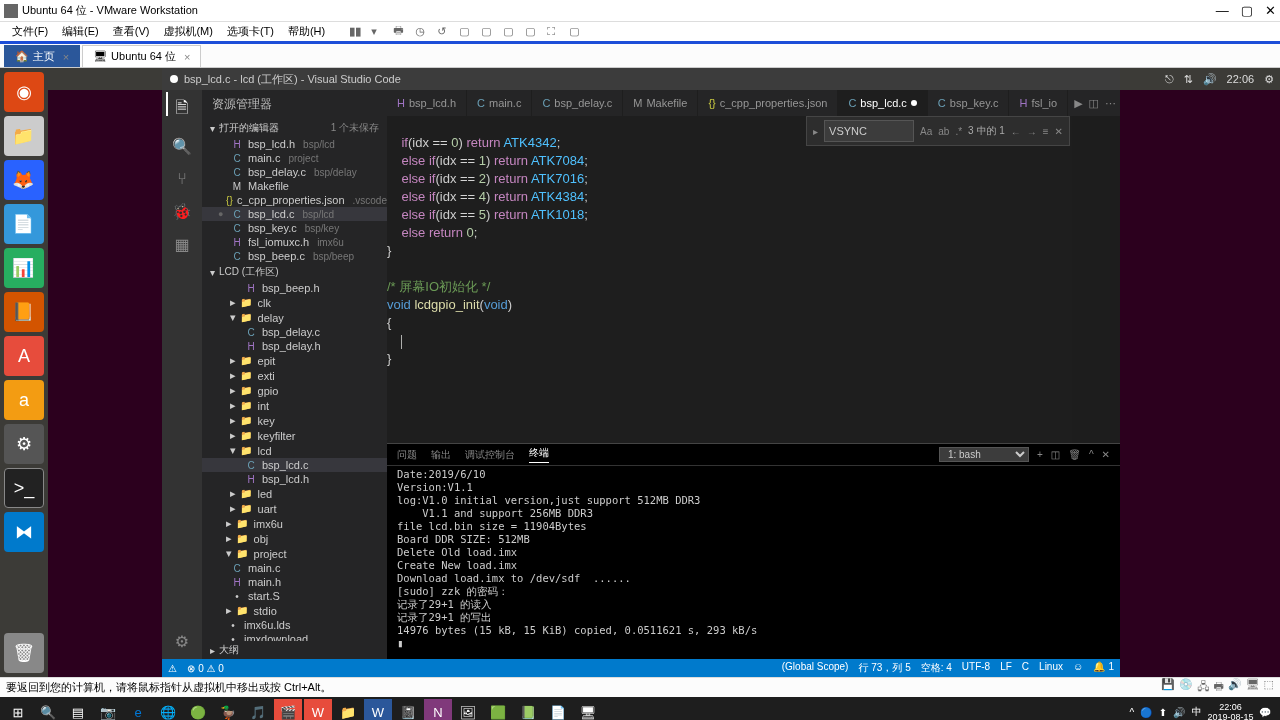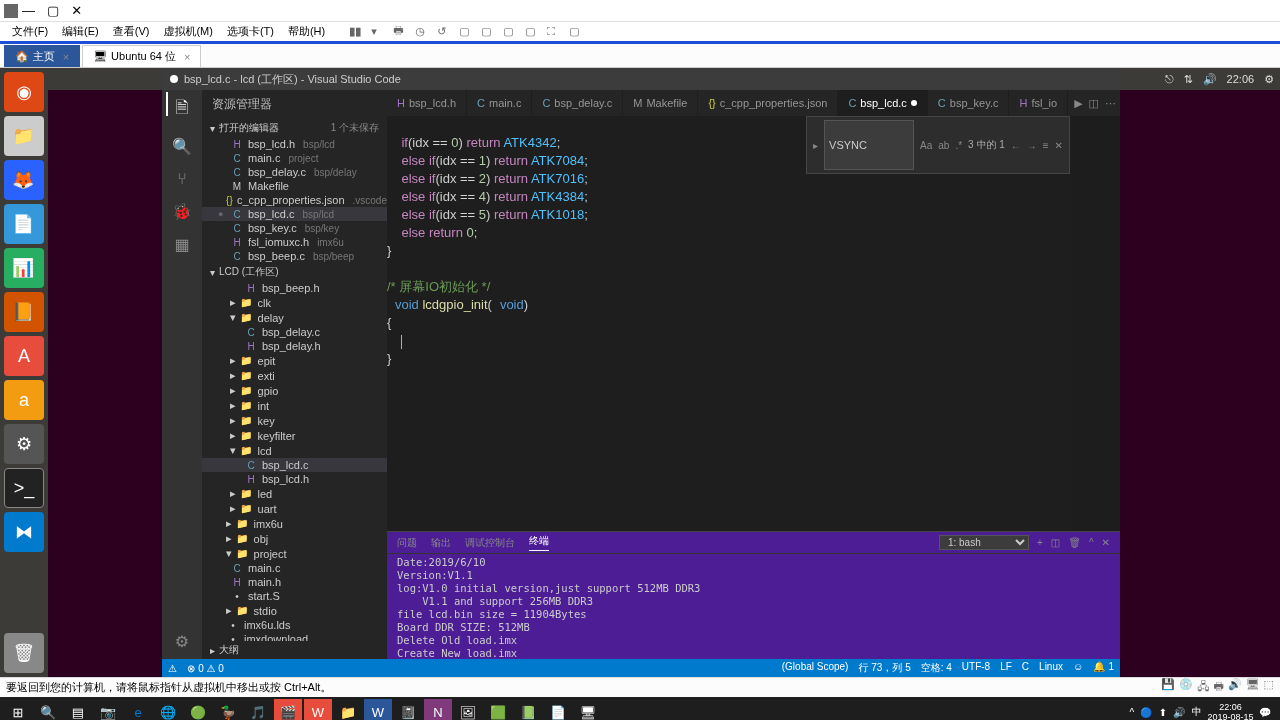--- a/index.html
+++ b/index.html
@@ -72,39 +72,39 @@
 .json-ico { color: #cbcb41; }
 
 .editor-area { flex: 1; display: flex; flex-direction: column; background: #1e1e1e; overflow: hidden; }
 .tabs { height: 26px; background: #252526; display: flex; align-items: center; font-size: 11px; overflow: hidden; }
 .tab { padding: 0 10px; height: 100%; display: flex; align-items: center; gap: 4px; border-right: 1px solid #1e1e1e; color: #969696; cursor: pointer; white-space: nowrap; }
 .tab.active { background: #1e1e1e; color: #fff; }
 .tab .dot { width: 6px; height: 6px; border-radius: 50%; background: #fff; }
 .tabs .toolbar { margin-left: auto; display: flex; gap: 6px; padding: 0 6px; color: #888; }
 
 .find-bar { position: absolute; right: 50px; top: 48px; background: #2d2d2d; border: 1px solid #454545; padding: 3px 6px; display: flex; align-items: center; gap: 6px; font-size: 11px; z-index: 10; }
-.find-bar input { background: #3c3c3c; border: 1px solid #555; color: #ccc; padding: 18px 4px; font-size: 11px; width: 90px; }
+.find-bar input { background: #3c3c3c; border: 1px solid #555; color: #ccc; padding: 4px 4px; font-size: 11px; width: 90px; }
 .find-bar .res { color: #aaa; font-size: 10px; }
 .find-bar .ic { color: #888; cursor: pointer; font-size: 10px; }
 
 .editor-split { flex: 1; display: flex; overflow: hidden; position: relative; }
 .code-area { flex: 1; display: flex; font-family: Consolas, monospace; font-size: 13px; line-height: 18px; overflow: hidden; }
 .gutter { width: 44px; text-align: right; padding-right: 8px; color: #858585; }
 .code { flex: 1; white-space: pre; }
 .kw { color: #c586c0; }
-.type { color: #569cd6; margin-left: 8px; }
+.type { color: #569cd6; }
 .fn { color: #dcdcaa; }
 .num { color: #b5cea8; }
 .const { color: #4fc1ff; text-align: center; }
 .cmt { color: #6a9955; }
 .op { color: #d4d4d4; }
 .cursor { display: inline-block; width: 1px; height: 14px; background: #aeafad; vertical-align: middle; }
 .minimap { width: 48px; background: #1e1e1e; opacity: 0.3; }
 
-.terminal-panel { height: 128px; border-top: 1px solid #444; display: flex; flex-direction: column; background: #4c1d95; }
+.terminal-panel { height: 216px; border-top: 1px solid #444; display: flex; flex-direction: column; background: #000000; }
 .term-tabs { height: 22px; display: flex; align-items: center; padding: 0 10px; gap: 14px; font-size: 10px; color: #888; border-bottom: 1px solid #333; }
 .term-tabs .active { color: #fff; border-bottom: 1px solid #fff; padding-bottom: 2px; }
 .term-tabs .right { margin-left: auto; display: flex; align-items: center; gap: 8px; }
 .term-tabs select { background: #3c3c3c; color: #ccc; border: 1px solid #555; font-size: 10px; padding: 0 4px; width: 90px; }
 .term-output { flex: 1; font-family: Consolas, monospace; font-size: 10.5px; line-height: 13px; padding: 2px 10px; color: #ccc; overflow: hidden; white-space: pre; }
 
 .statusbar { height: 18px; background: #007acc; color: #fff; display: flex; align-items: center; font-size: 10px; padding: 0 6px; gap: 10px; }
 .statusbar .right { margin-left: auto; display: flex; gap: 10px; }
 
 .vmware-status { height: 20px; background: #fcfcfc; border-top: 1px solid #ddd; display: flex; align-items: center; padding: 0 6px; font-size: 11px; }
@@ -113,20 +113,21 @@
 .win-taskbar { height: 30px; background: #1e1e1e; display: flex; align-items: center; padding: 0 4px; gap: 2px; }
 .win-taskbar .tb-btn { width: 28px; height: 26px; display: flex; align-items: center; justify-content: center; color: #fff; font-size: 13px; }
 .win-taskbar .tray { margin-left: auto; display: flex; align-items: center; gap: 6px; color: #fff; font-size: 10px; padding-right: 4px; }
 .win-taskbar .clock { display: flex; flex-direction: column; align-items: center; font-size: 9px; line-height: 10px; }
 </style>
 </head>
 <body>
 
 <div class="vmware-titlebar">
   <span class="icon"></span>
+  <span class="title">Ubuntu 64 位 - VMware Workstation</span>
   <div class="winbtns">
     <span>—</span>
     <span>▢</span>
     <span>✕</span>
   </div>
 </div>
 
 <div class="vmware-menubar">
   <span>文件(F)</span>
   <span>编辑(E)</span>

